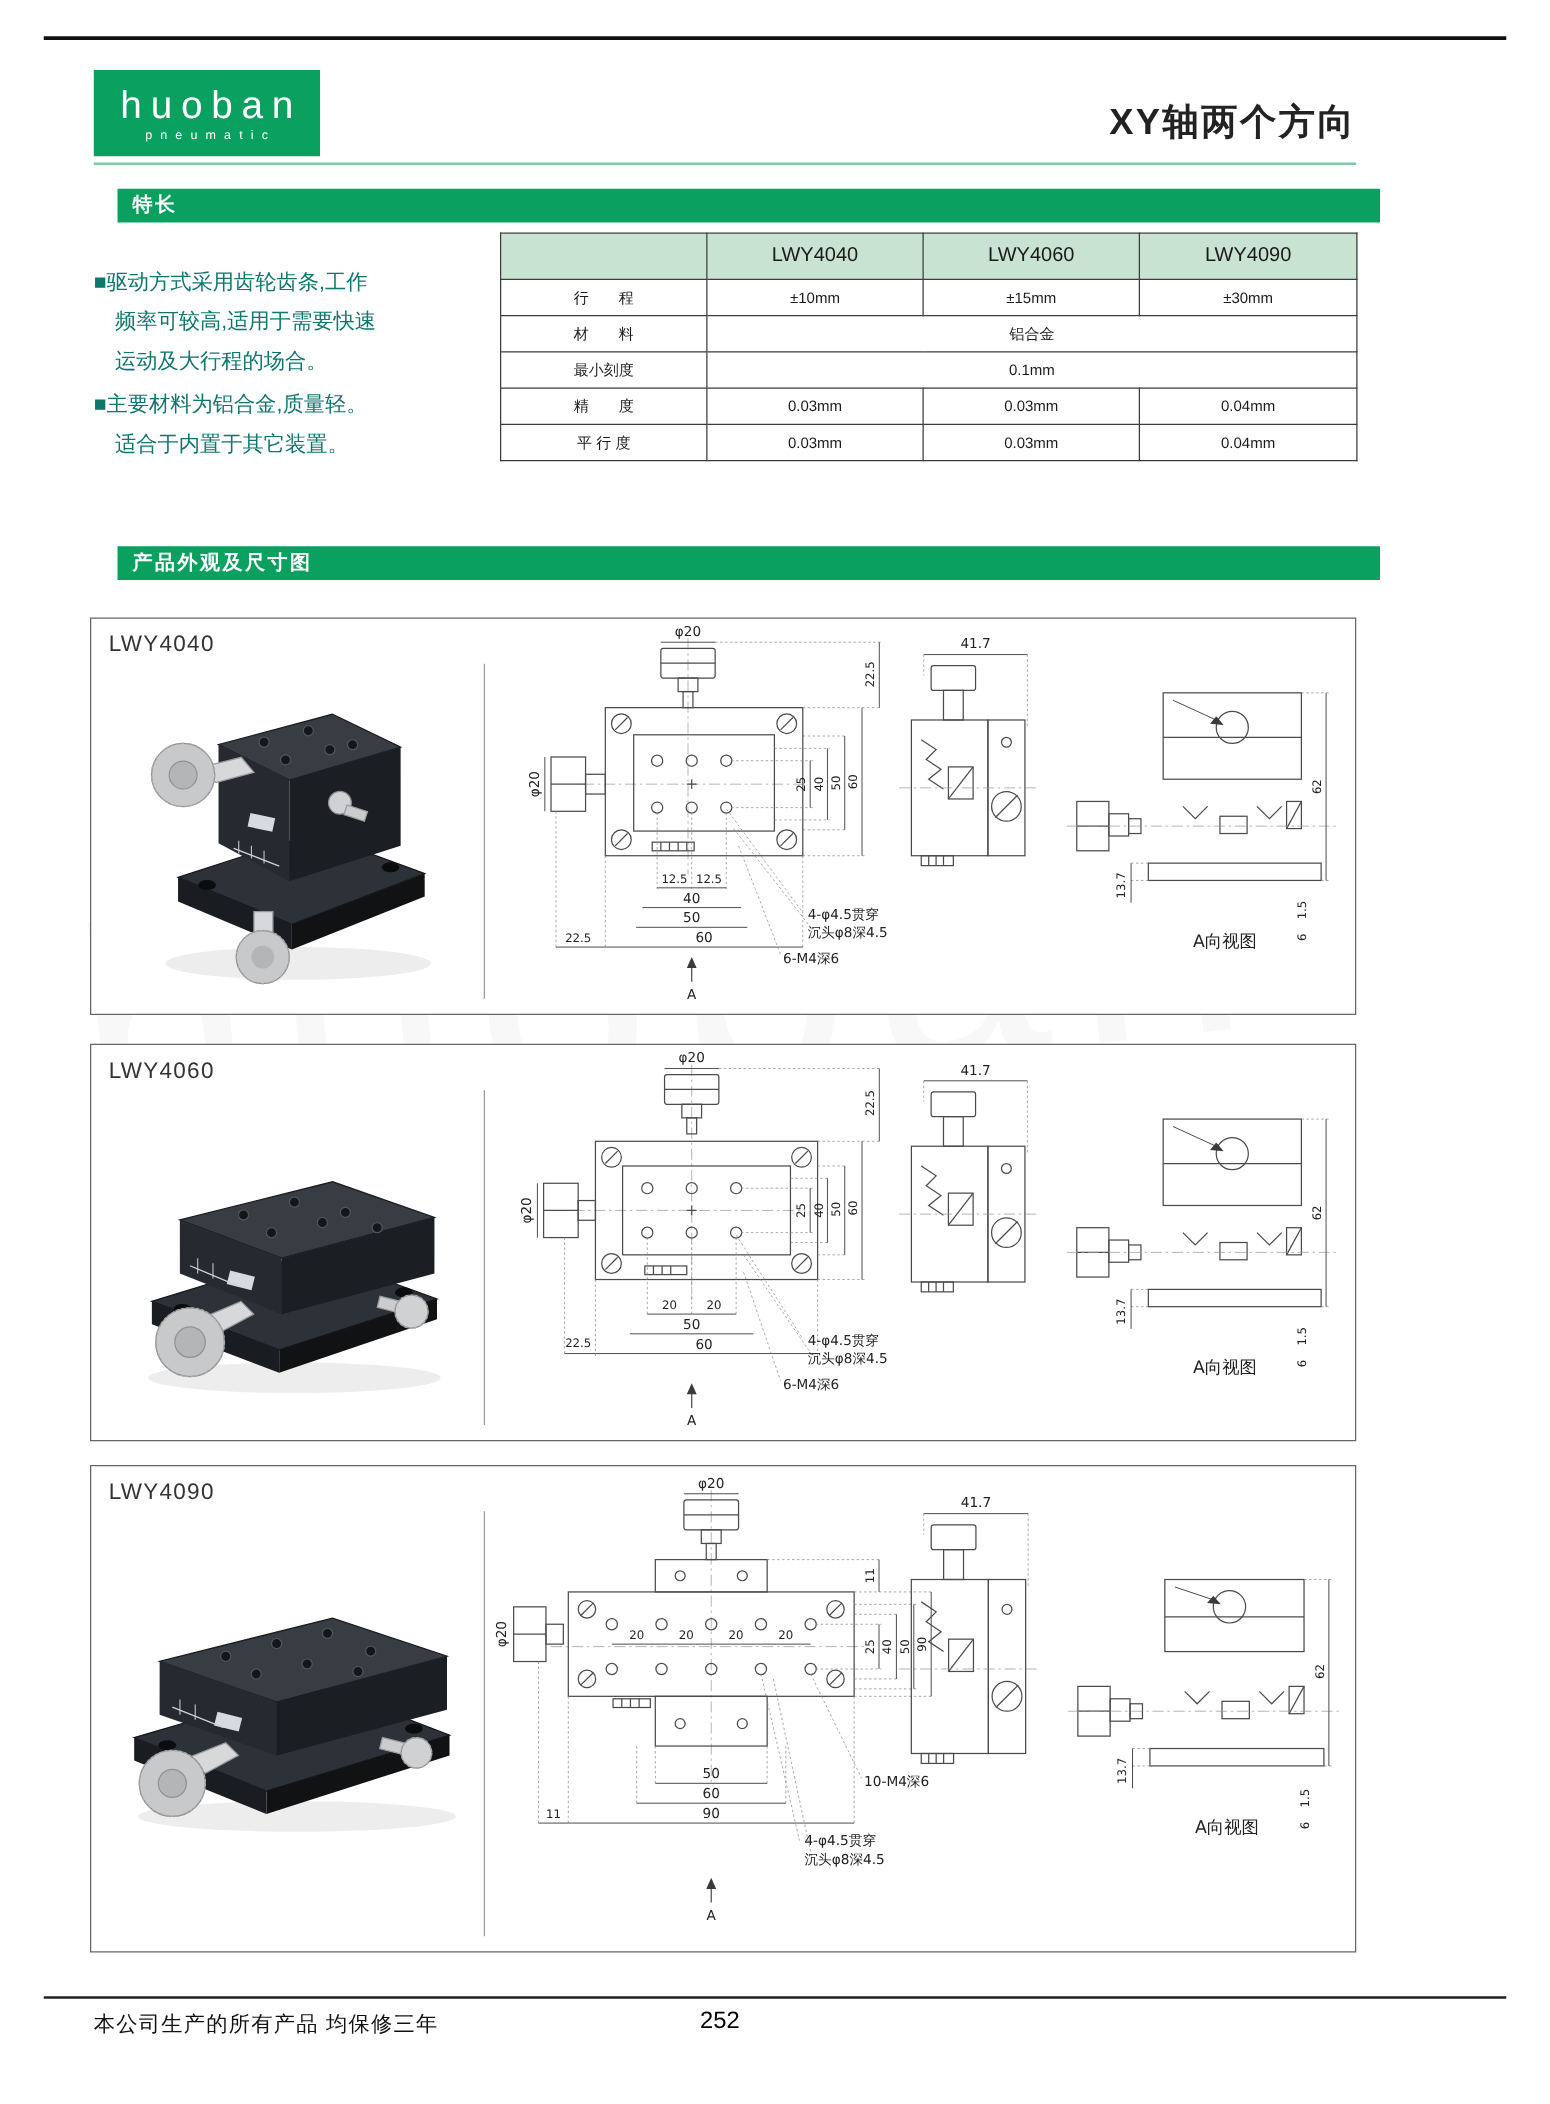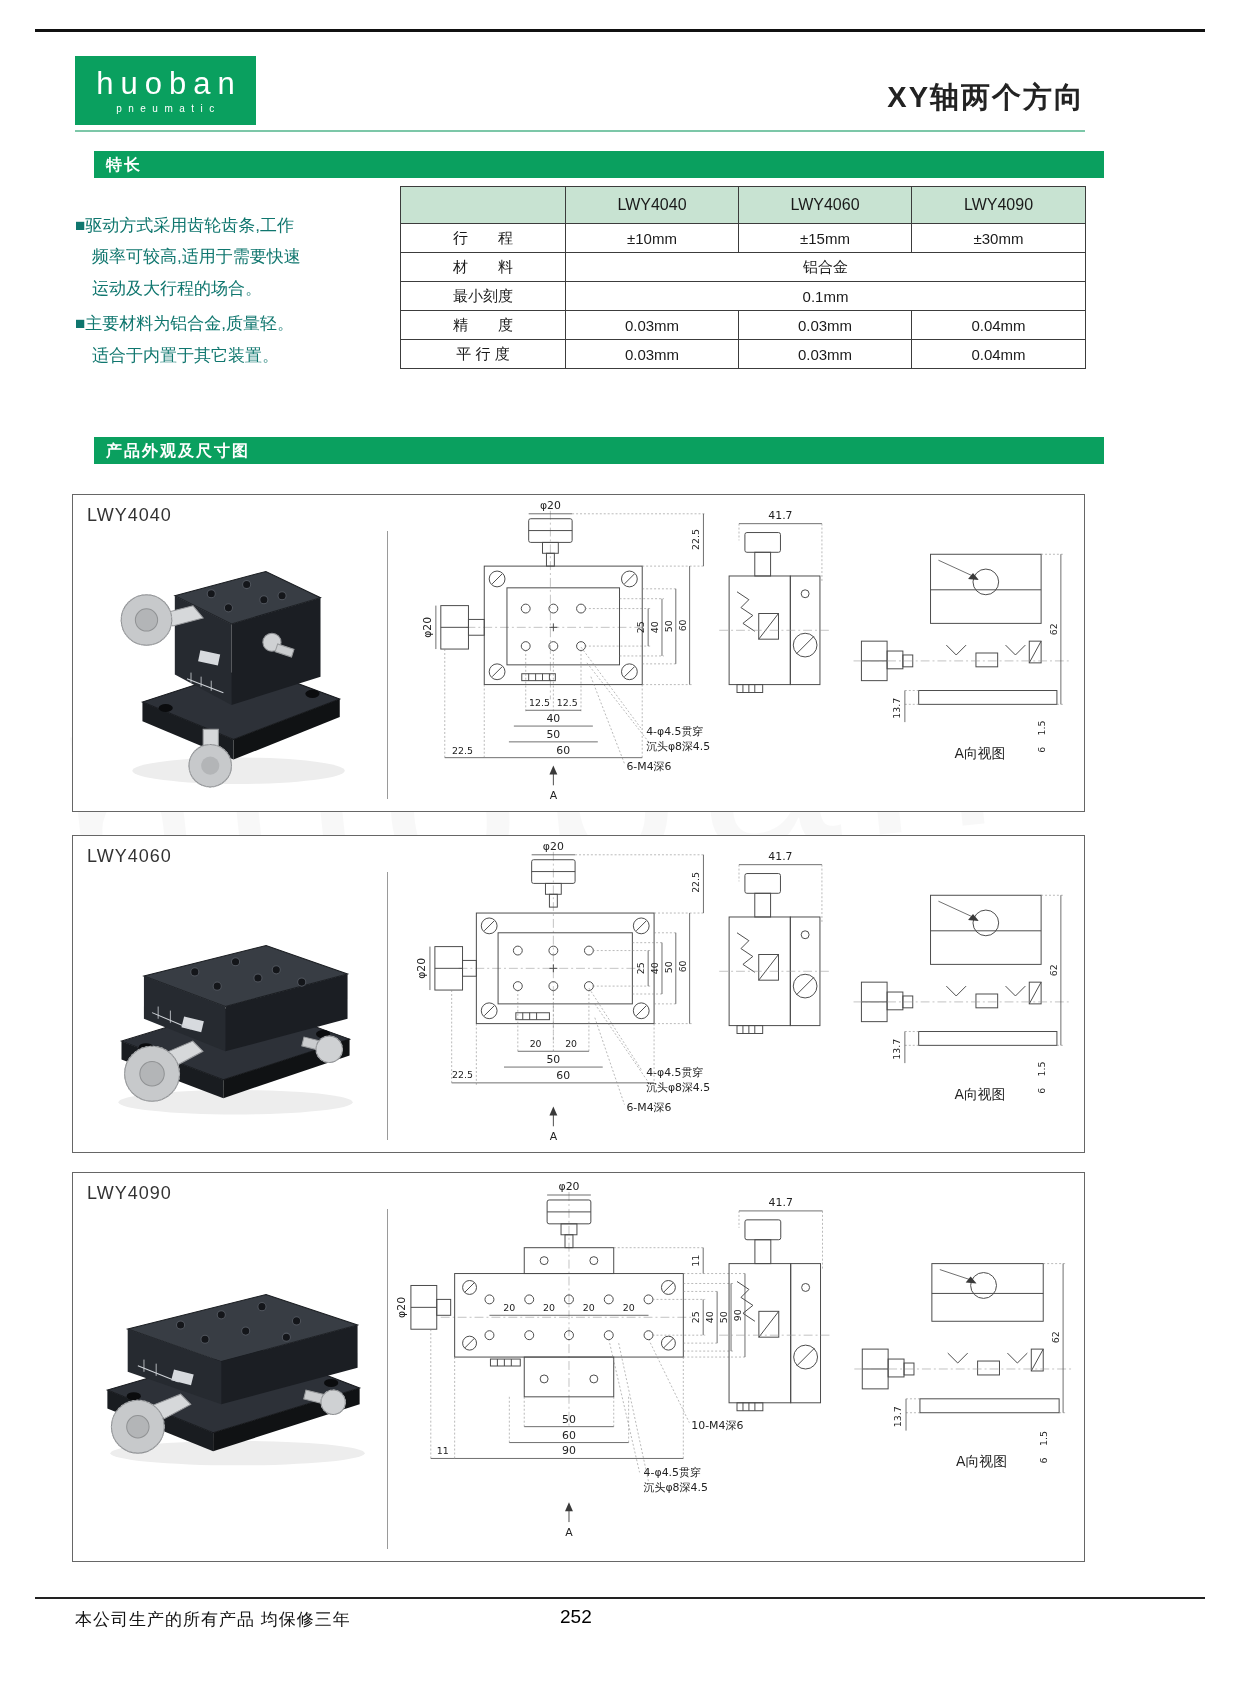--- a/index.html
+++ b/index.html
@@ -18,21 +18,21 @@
 
   .section-bar{position:absolute;left:84px;width:1010px;height:27px;background:#0aa05f;color:#fff;
                font-size:16px;font-weight:bold;letter-spacing:2px;line-height:27px;padding-left:12px;box-sizing:border-box;margin-left:10px;}
   .bar-features{top:151px;}
   .bar-dims{top:437px;}
 
   .features-text{position:absolute;left:75px;top:210px;width:325px;font-size:17px;line-height:1.85;color:#0f766e;}
   .features-text p{margin:0 0 4px 0;white-space:pre-wrap;}
 
   .spec-table{position:absolute;left:400px;top:186px;width:685px;border-collapse:collapse;table-layout:fixed;}
-  .spec-table td{border:1px solid #3c3c3c;text-align:center;font-size:15px;height:28px;padding:0;color:#1a1a1a;}
+  .spec-table td{border:1px solid #3c3c3c;text-align:center;font-size:12px;height:28px;padding:0;color:#1a1a1a;}
   .spec-table tr.head td{background:#c8e3d2;height:36px;font-size:16px;}
 
   .product-box{position:absolute;left:72px;width:1013px;border:1px solid #666;background:#fff;box-sizing:border-box;}
   .box-1{top:494px;height:318px;}
   .box-2{top:835px;height:318px;}
   .box-3{top:1172px;height:390px;}
   .model-label{position:absolute;left:14px;top:10px;font-size:18px;letter-spacing:1px;color:#333;}
   .vdivider{position:absolute;left:314px;top:36px;bottom:12px;width:1px;background:#9a9a9a;}
   svg.photo{position:absolute;}
   svg.drawing{position:absolute;left:322px;top:2px;width:686px;}

